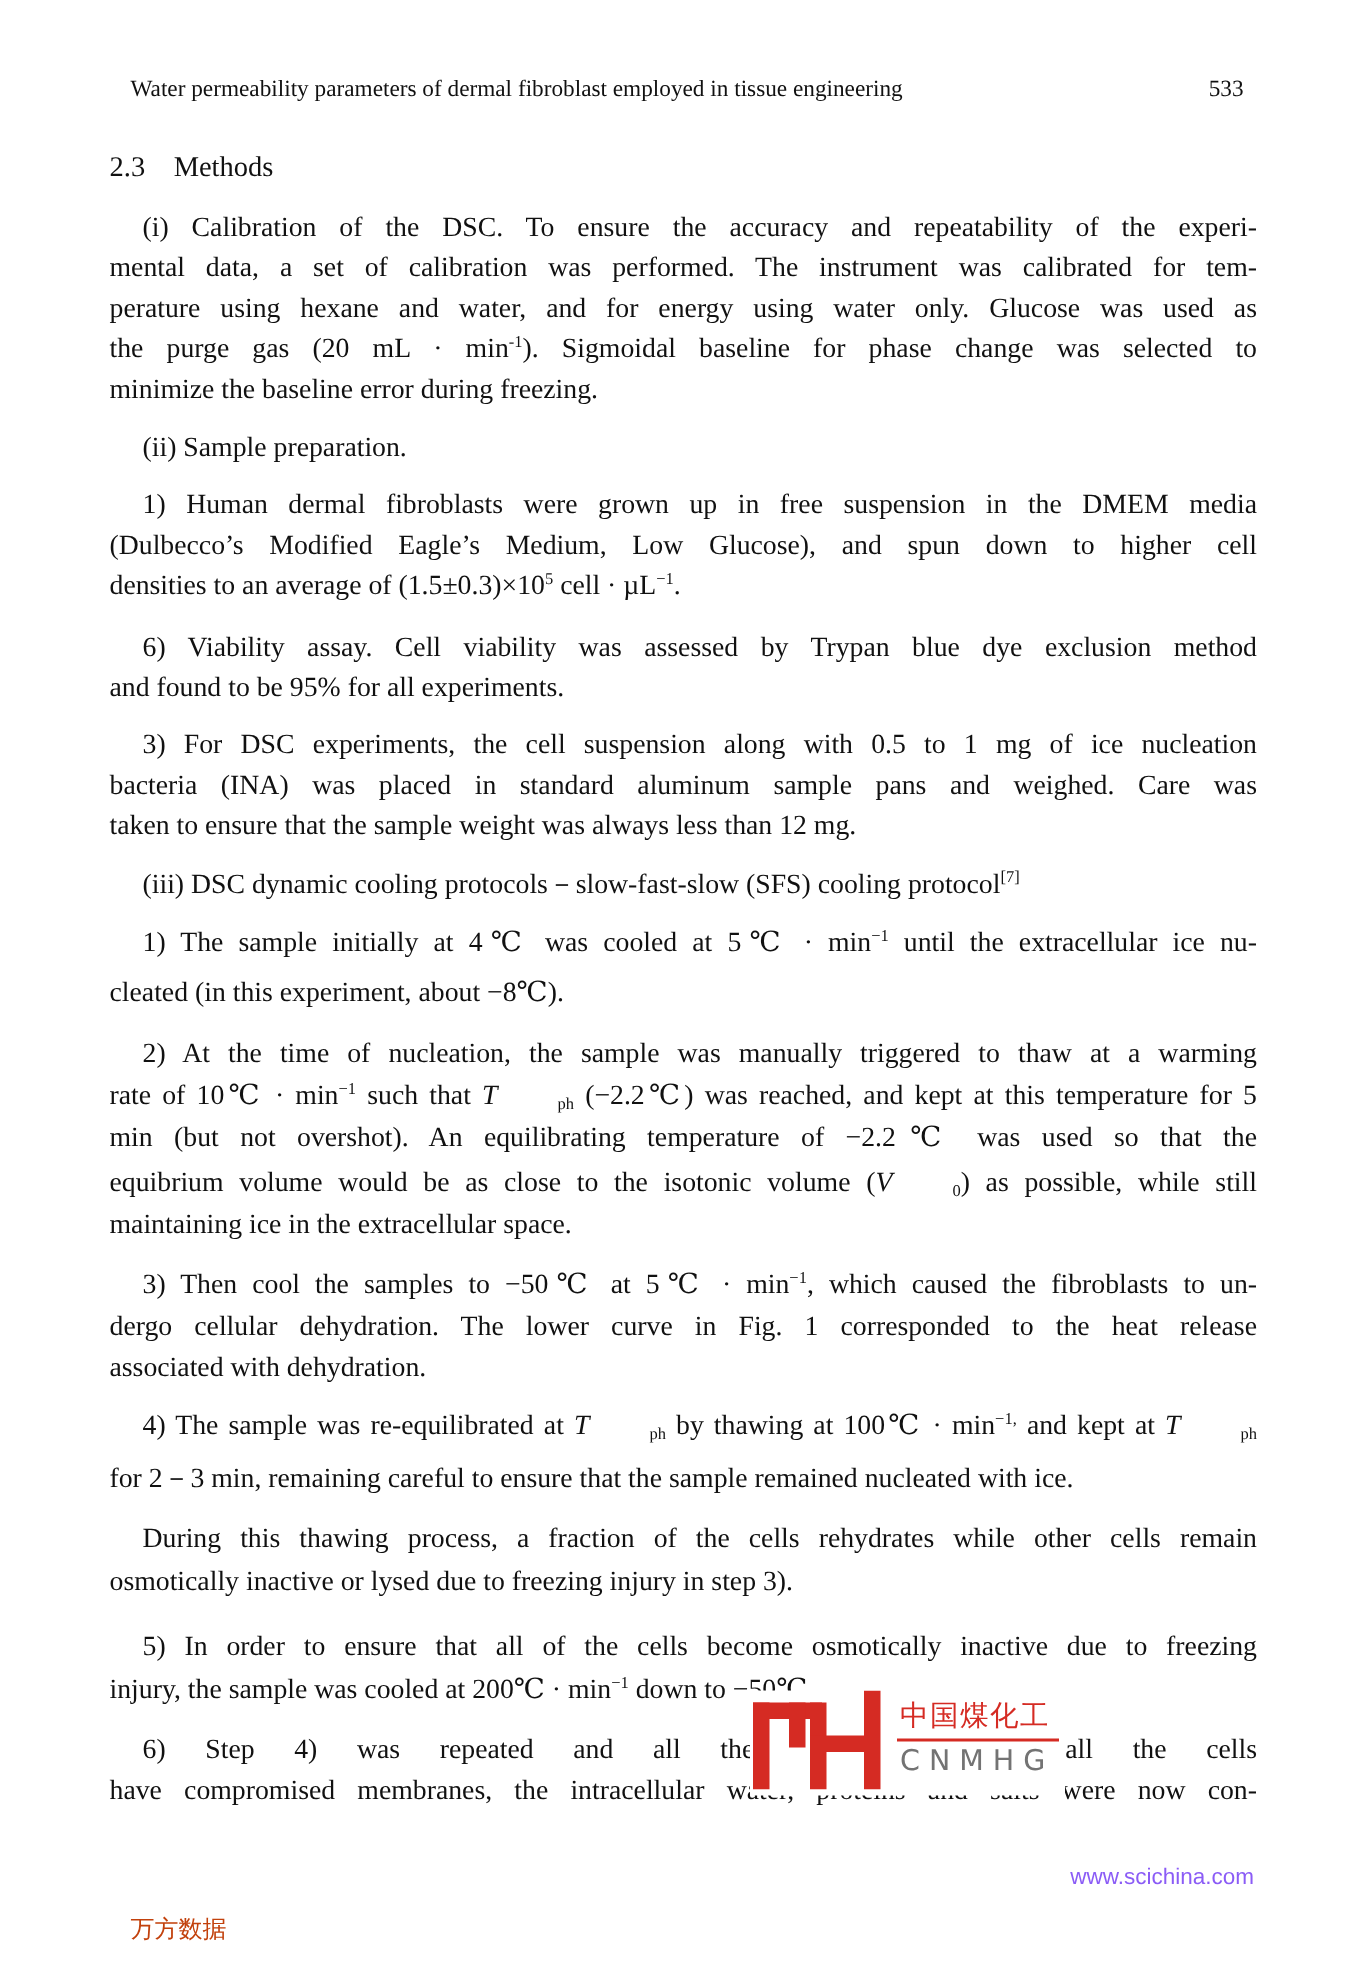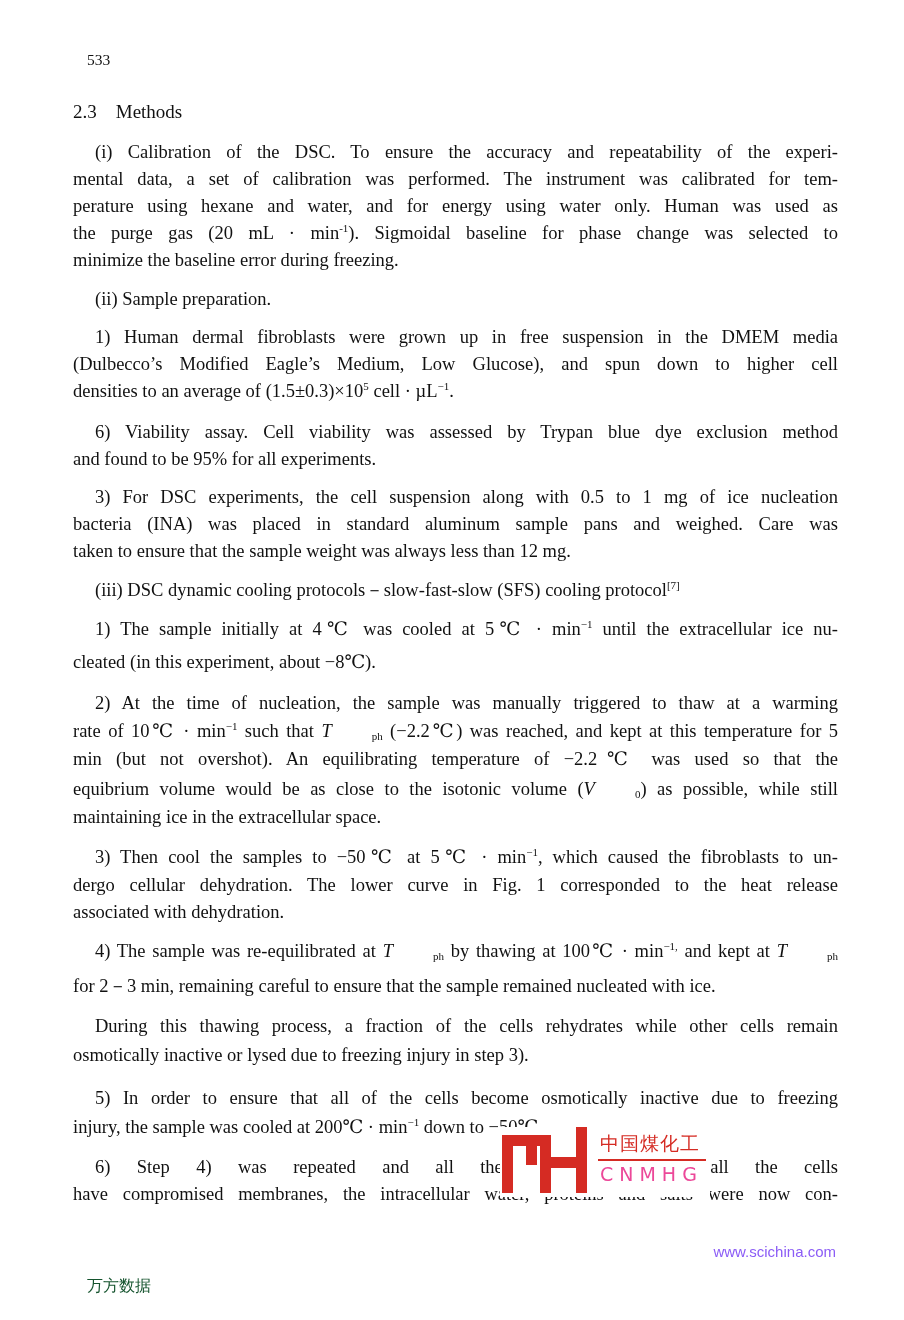--- a/index.html
+++ b/index.html
@@ -9,39 +9,40 @@
         white-space:nowrap; text-align:justify; text-align-last:justify; }
   .ln.last { text-align-last:left; }
   .ln.ind { left:95px; width:743px; }
   .it { }
   sup { font-size:11px; vertical-align:7px; line-height:0; }
   sub { font-size:11px; vertical-align:-3px; line-height:0;margin-left:40px; }
   .hdr { position:absolute; top:51px; left:87px; width:742px; font-size:15.5px;
          display:flex; justify-content:space-between; }
   .sec { position:absolute; top:101px; left:73px; font-size:19px; }
   .foot-url { position:absolute; top:1243px; right:68px; font-family:"Liberation Sans",sans-serif; font-size:15px; color:#8b5cf6; }
-  .foot-cn { position:absolute; top:1276px; left:87px; font-family:"DejaVu Sans",sans-serif; font-size:16px; color:#14532d; }
+  .foot-cn { position:absolute; top:1276px; left:87px; font-family:"DejaVu Sans",sans-serif; font-size:16px; color:#c2410c; }
   .wm { position:absolute; left:500px; top:1127px; width:210px; height:70px; background:#fff; }
   .wm-logo { position:absolute; left:0; top:0; width:90px; height:66px; }
   .wm-cn { position:absolute; left:100px; top:4px; font-family:"DejaVu Sans",sans-serif; font-size:19px; color:#d52b23; letter-spacing:1px;text-align:right; }
   .wm-line { position:absolute; left:98px; top:32px; width:108px; height:2px; background:#d52b23; }
-  .wm-en { position:absolute; left:100px; top:36px; font-family:"DejaVu Sans",sans-serif; font-size:19px; color:#ec4899; letter-spacing:6px; }
+  .wm-en { position:absolute; left:100px; top:36px; font-family:"DejaVu Sans",sans-serif; font-size:19px; color:#737373; letter-spacing:6px; }
 </style>
 </head>
 <body>
 
 <div class="hdr">
+  <span>Water permeability parameters of dermal fibroblast employed in tissue engineering</span>
   <span>533</span>
 </div>
 
 <div class="sec" style="white-space:pre">2.3    Methods</div>
 
 <div class="ln ind" style="top:141px">(i) Calibration of the DSC.   To ensure the accuracy and repeatability of the experi-</div>
 <div class="ln" style="top:168px">mental data, a set of calibration was performed. The instrument was calibrated for tem-</div>
-<div class="ln" style="top:195px">perature using hexane and water, and for energy using water only. Human was used as</div>
+<div class="ln" style="top:195px">perature using hexane and water, and for energy using water only. Glucose was used as</div>
 <div class="ln" style="top:222px"><span>the purge gas (20 mL · min</span><sup>-1</sup><span>). Sigmoidal baseline for phase change was selected to</span></div>
 <div class="ln last it" style="top:249px">minimize the baseline error during freezing.</div>
 
 <div class="ln ind last" style="top:288px">(ii) Sample preparation.</div>
 
 <div class="ln ind" style="top:326px">1) Human dermal fibroblasts were grown up in free suspension in the DMEM media</div>
 <div class="ln" style="top:353px">(Dulbecco’s Modified Eagle’s Medium, Low Glucose), and spun down to higher cell</div>
 <div class="ln last it" style="top:380px"><span>densities to an average of (1.5±0.3)×10</span><sup>5</sup><span> cell · µL</span><sup>−1</sup><span>.</span></div>
 
 <div class="ln ind" style="top:421px">6) Viability assay. Cell viability was assessed by Trypan blue dye exclusion method</div>

